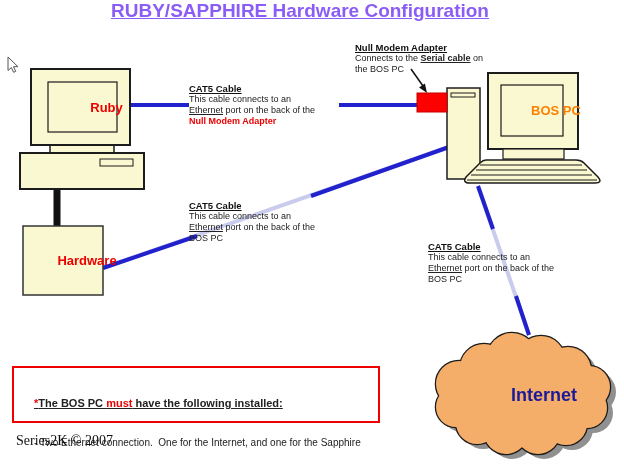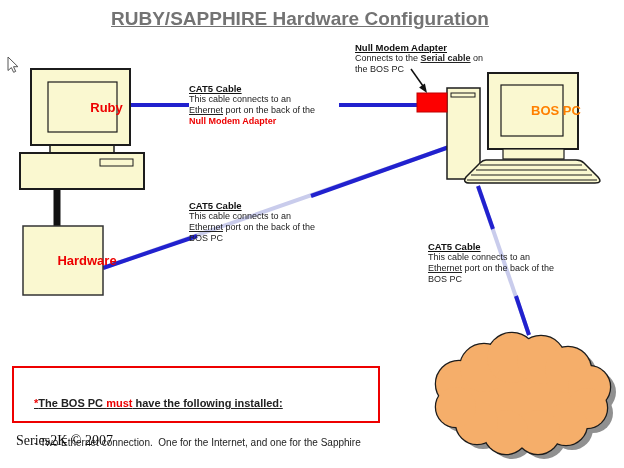--- a/index.html
+++ b/index.html
@@ -4,21 +4,21 @@
 <style>
   html,body{margin:0;padding:0;background:#fff;}
   .stage{
     position:relative;width:624px;height:468px;background:#ffffff;
     font-family:"Liberation Sans",sans-serif;overflow:hidden;
   }
   .stage svg{position:absolute;left:0;top:0;z-index:1;}
   .txt{position:absolute;z-index:2;}
   .title{
     left:0;top:6;width:600px;text-align:center;
-    font-size:19px;font-weight:bold;text-decoration:underline;color:#737373;margin-top:8px;
+    font-size:19px;font-weight:bold;text-decoration:underline;color:#8b5cf6;
   }
   .devlabel{
     display:flex;align-items:center;justify-content:center;
     font-weight:bold;font-size:13px;color:#ed0000;padding-left:24px;
   }
   .note{
     text-align:left;font-size:9px;line-height:11px;color:#222;
   }
   .note .nt{font-weight:bold;text-decoration:underline;font-size:9.5px;color:#111;}
   .note .em{font-weight:bold;text-decoration:underline;}
@@ -130,20 +130,21 @@
   </svg>
 
   <div class="txt title">RUBY/SAPPHIRE Hardware Configuration</div>
 
   <div class="txt devlabel" style="left:48px;top:82px;width:69px;height:50px;">Ruby</div>
 
   <div class="txt devlabel" style="left:23px;top:226px;width:80px;height:69px;">Hardware</div>
 
   <div class="txt devlabel" style="left:501px;top:85px;width:62px;height:51px;color:#FF8000;">BOS PC</div>
 
+  <div class="txt devlabel" style="left:455px;top:378px;width:130px;height:34px;color:#1A1A99;font-size:18px;">Internet</div>
 
   <div class="txt note" style="left:355px;top:42px;width:164px;">
     <div class="nt">Null Modem Adapter</div>
     <div><span>Connects to the </span><span class="em">Serial cable</span><span> on</span></div>
     <div>the BOS PC</div>
   </div>
 
   <div class="txt note whitebg" style="left:189px;top:83px;width:150px;">
     <div class="nt">CAT5 Cable</div>
     <div>This cable connects to an</div>

